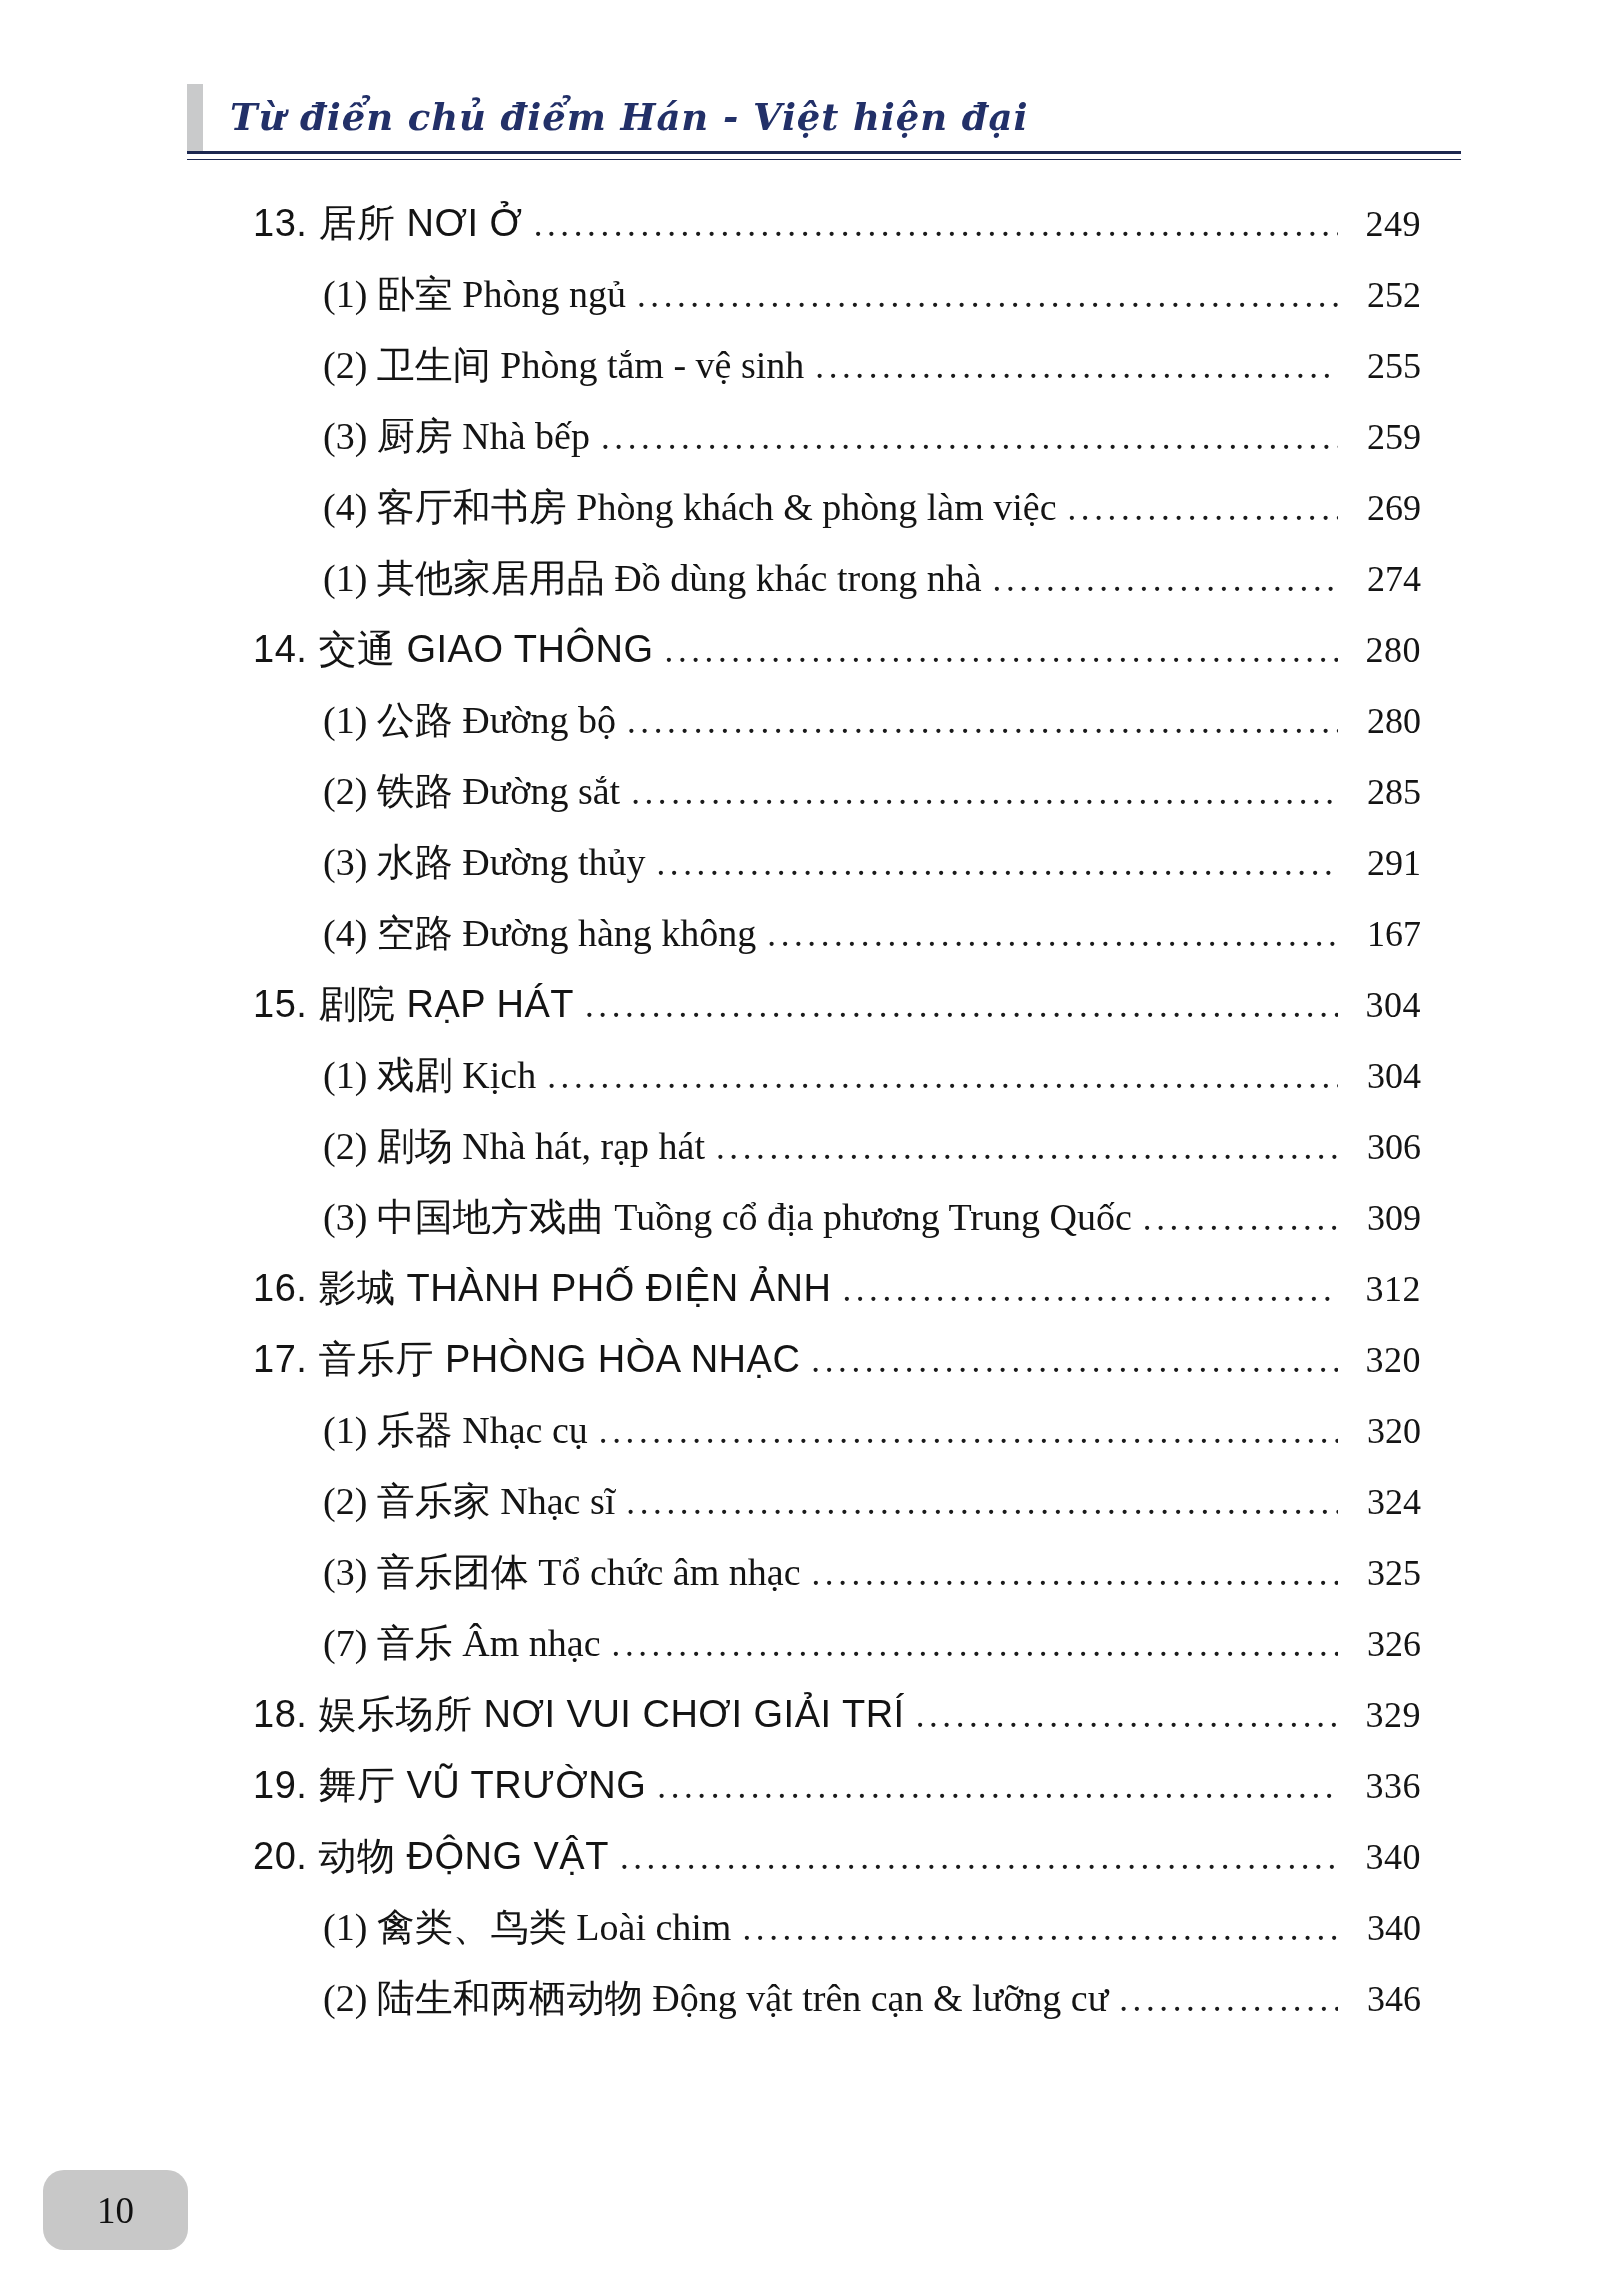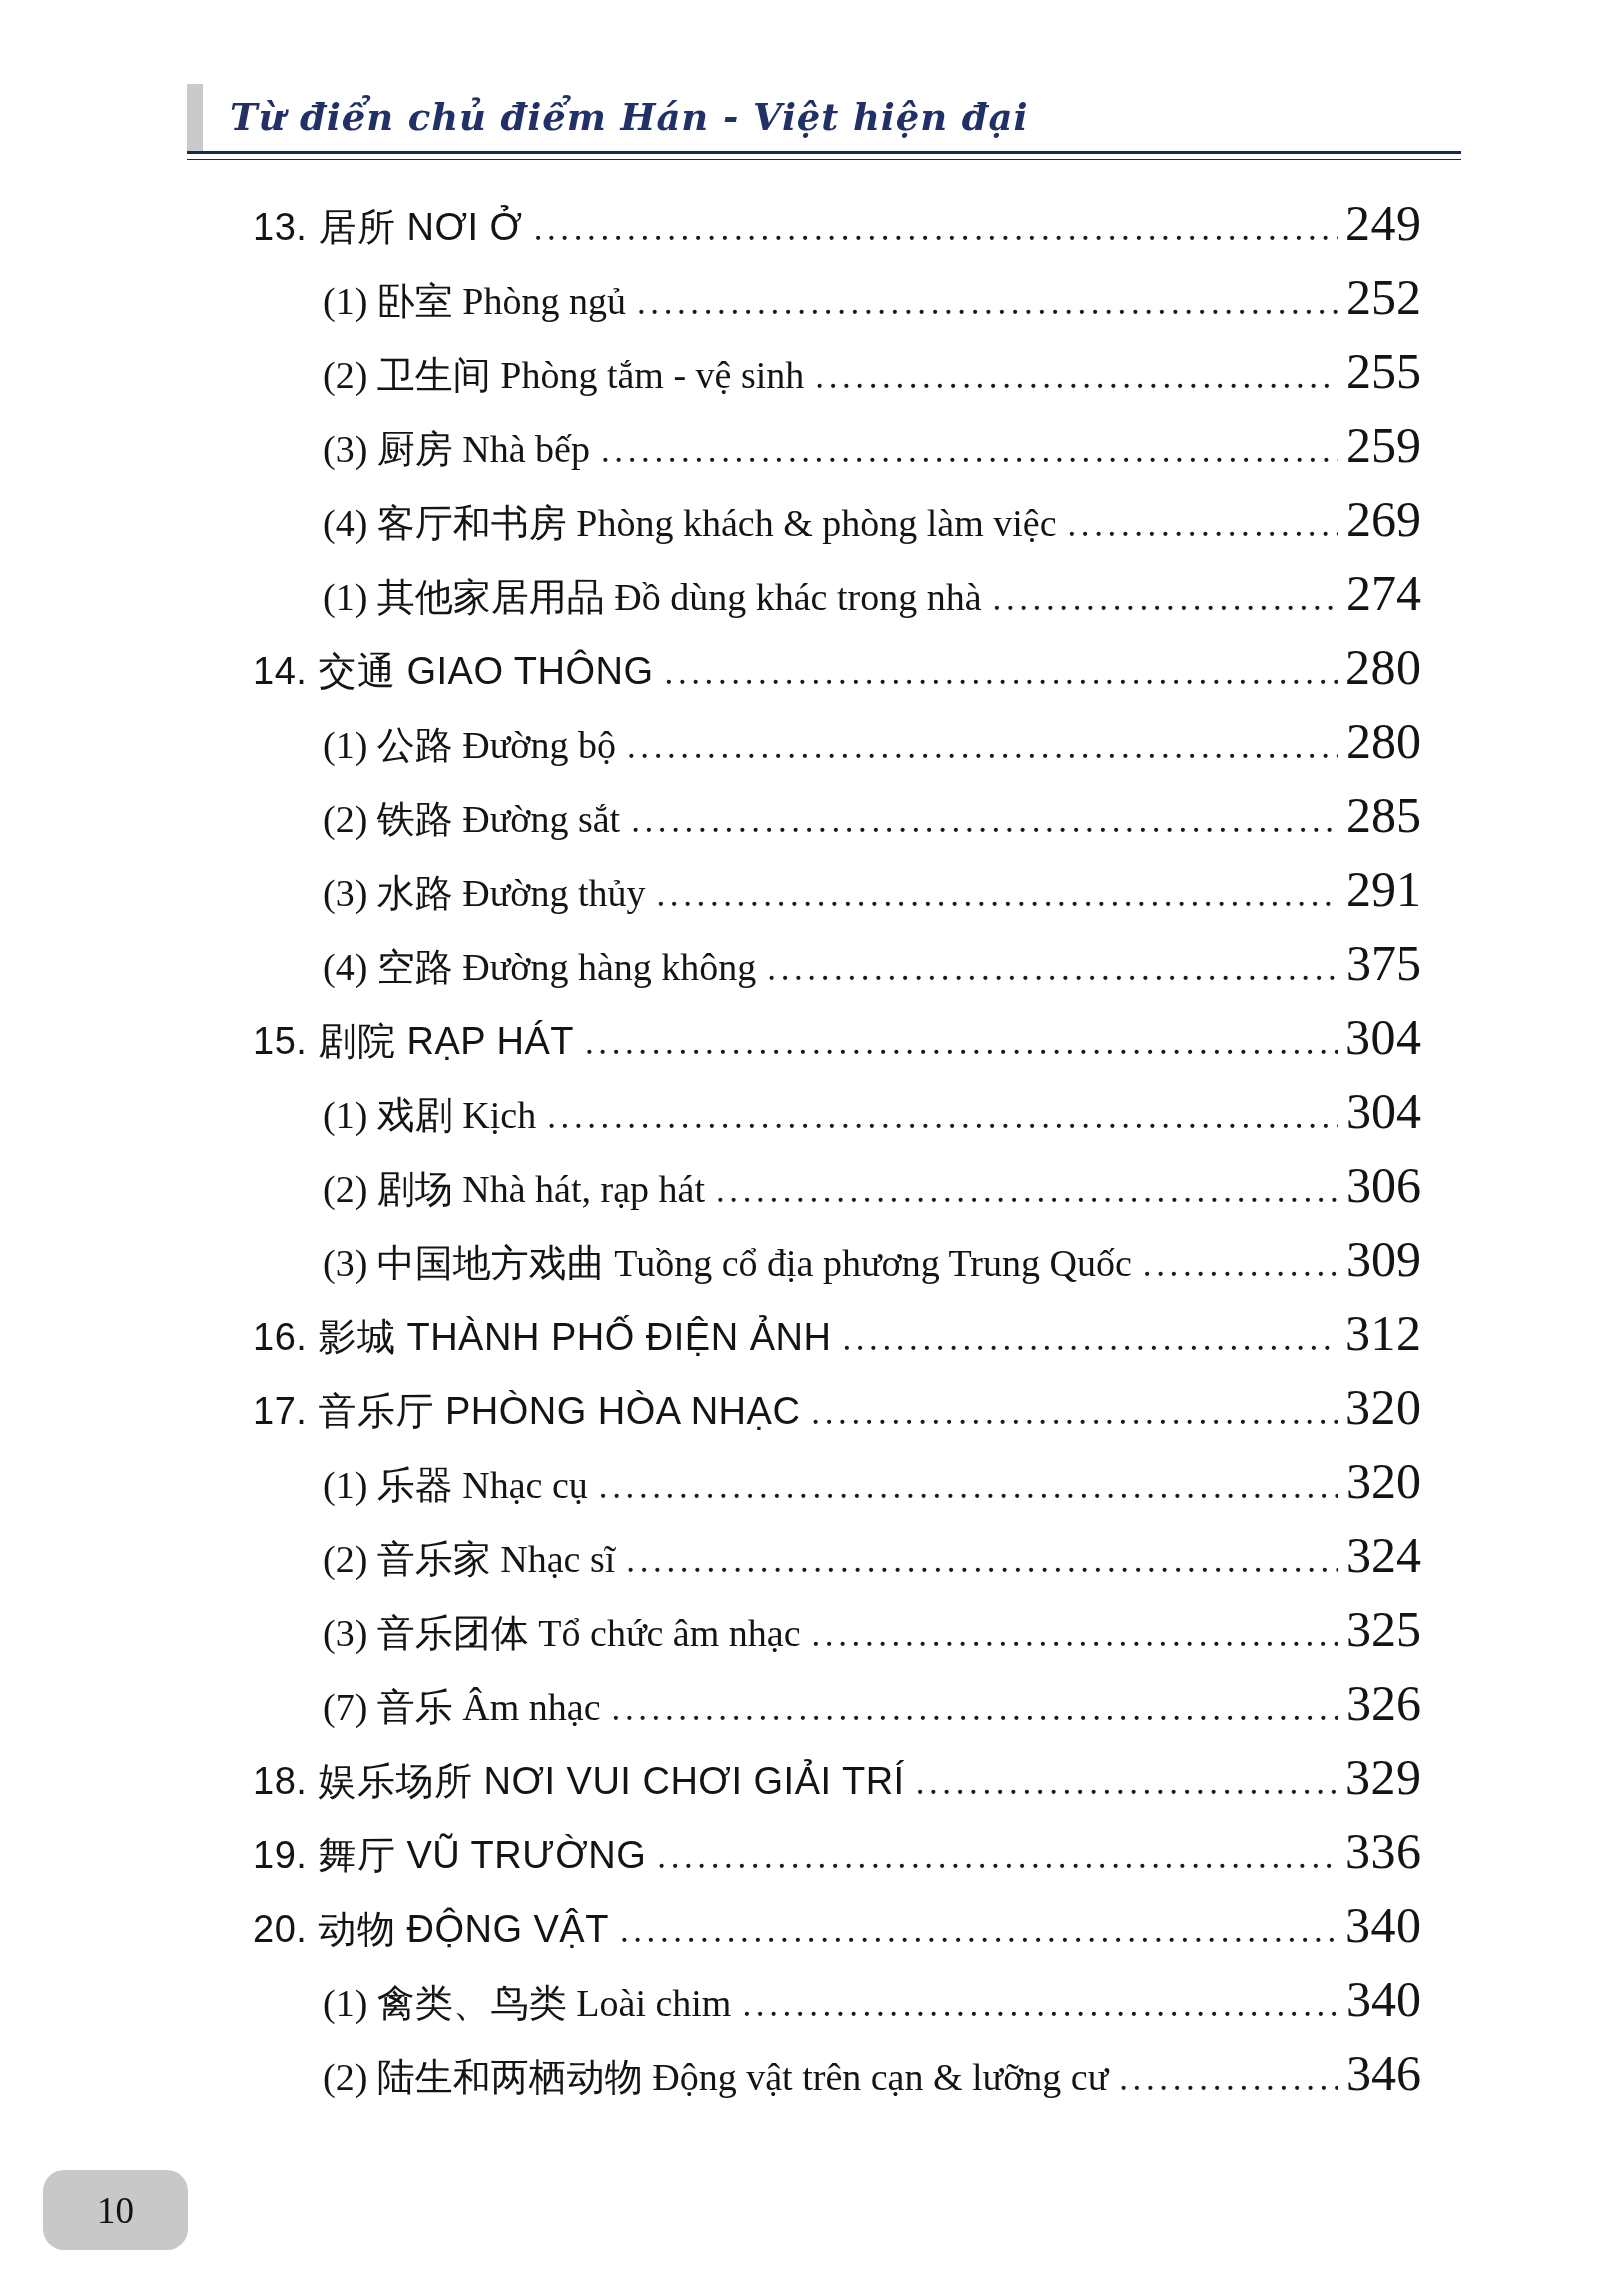--- a/index.html
+++ b/index.html
@@ -61,21 +61,21 @@
     content: "..........................................................................................................................................................................................................";
     letter-spacing: 4.6px;
     font-family: "Liberation Serif", serif;
     font-size: 35px;
     color: #1a1a1a;
   }
   .pagenum {
     min-width: 76px;
     text-align: right;
     font-family: "Liberation Serif", serif;
-    font-size: 50px;
+    font-size: 36px;
   }
   .footer-block {
     position: absolute;
     left: 43px; top: 2170px;
     width: 145px; height: 80px;
     background: #c8c8c8;
     display: flex; align-items: center; justify-content: center; border-radius: 21px;
   }
   .footer-block span { font-size: 37px; color: #111; }
 </style>
@@ -138,21 +138,21 @@
       <span class="pagenum">285</span>
     </div>
     <div class="row l2">
       <span class="label">(3) 水路 Đường thủy</span>
       <span class="leader"></span>
       <span class="pagenum">291</span>
     </div>
     <div class="row l2">
       <span class="label">(4) 空路 Đường hàng không</span>
       <span class="leader"></span>
-      <span class="pagenum">375</span>
+      <span class="pagenum">167</span>
     </div>
     <div class="row l1">
       <span class="label">15. 剧院 RẠP HÁT</span>
       <span class="leader"></span>
       <span class="pagenum">304</span>
     </div>
     <div class="row l2">
       <span class="label">(1) 戏剧 Kịch</span>
       <span class="leader"></span>
       <span class="pagenum">304</span>

